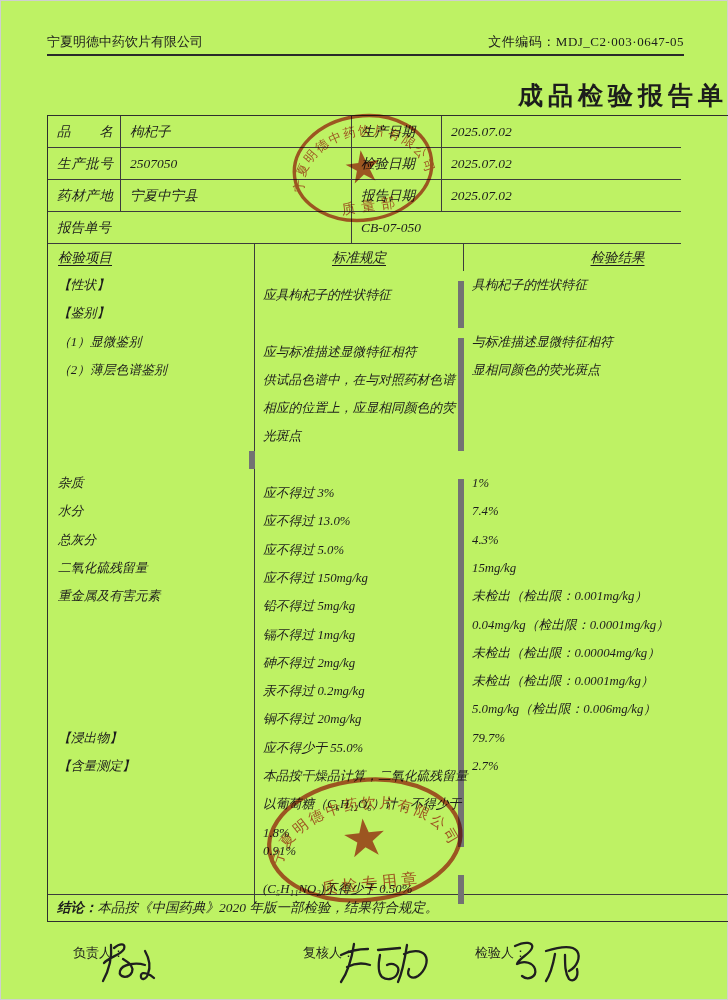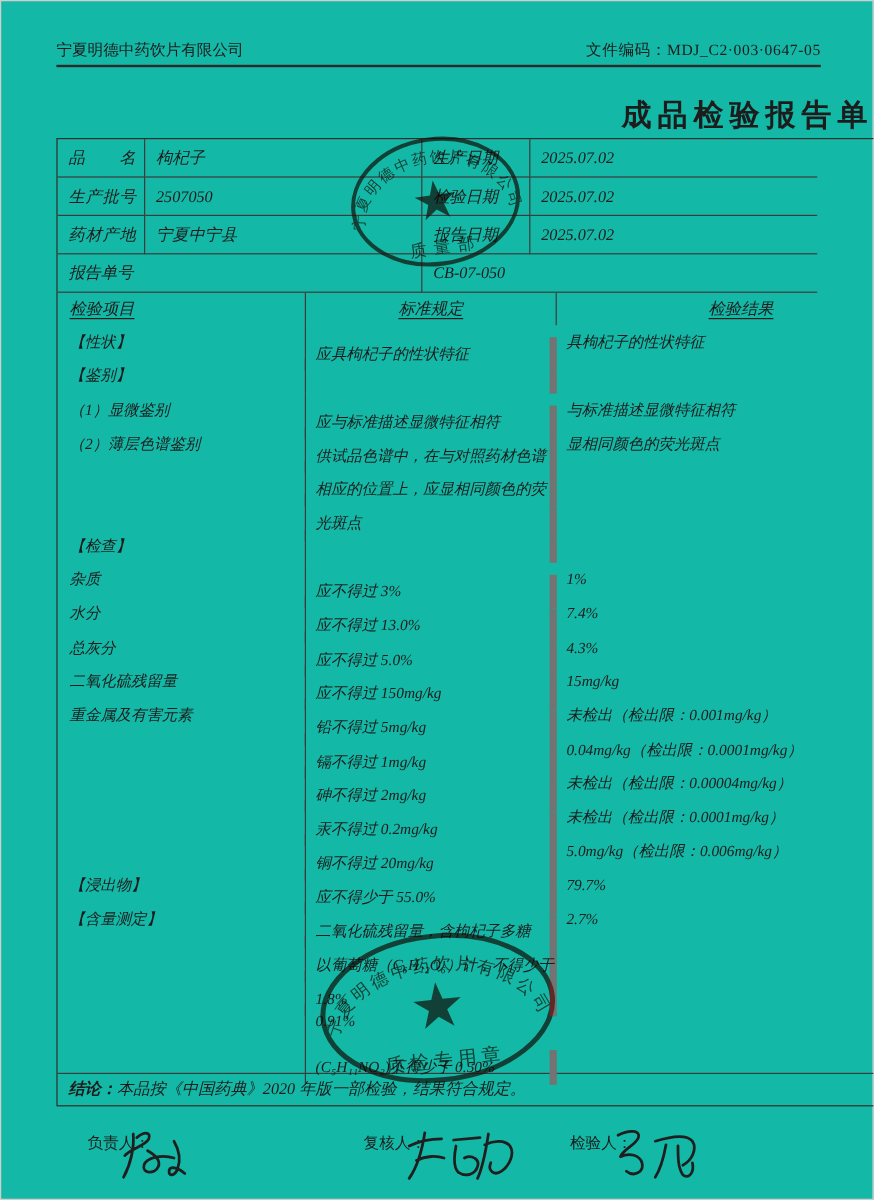--- a/index.html
+++ b/index.html
@@ -1,16 +1,16 @@
 <!DOCTYPE html>
 <html><head>
 <meta charset="utf-8">
 <style>
   html,body{margin:0;padding:0;background:#e9e9e9;}
-  .page{position:relative;width:728px;height:1000px;background:#14b8a6;margin:0 auto;
+  .page{position:relative;width:728px;height:1000px;background:#bef264;margin:0 auto;
         font-family:"Liberation Serif","DejaVu Serif",serif;color:#1c1c1c;overflow:hidden;
         box-shadow:0 0 0 1px #cfcfcf inset;}
   
   .doc-header{position:absolute;left:47px;right:44px;top:25px;height:26px;
         border-bottom:2px solid #2a2a2a;display:flex;justify-content:space-between;
         align-items:flex-end;font-size:13px;padding-bottom:3px;}
   .doc-code{letter-spacing:.5px;}
   
   .title{position:absolute;left:0;right:0;top:79px;text-align:right;font-size:25px;
         font-weight:bold;letter-spacing:5px;}
@@ -121,21 +121,20 @@
         <div class="c cr"></div>
       </div>
 
       <div class="insp-row">
         <div class="c ci"></div>
         <div class="c cs">光斑点</div>
         <div class="c cr"></div>
       </div>
 
       <div class="insp-row">
-        <div class="c ci">【检查】</div>
         <div class="c cs"></div>
         <div class="c cr"></div>
       </div>
 
       <div class="insp-row">
         <div class="c ci">杂质</div>
         <div class="c cs">应不得过 3%</div>
         <div class="c cr">1%</div>
       </div>
 
@@ -188,21 +187,21 @@
       </div>
 
       <div class="insp-row">
         <div class="c ci">【浸出物】</div>
         <div class="c cs">应不得少于 55.0%</div>
         <div class="c cr">79.7%</div>
       </div>
 
       <div class="insp-row">
         <div class="c ci">【含量测定】</div>
-        <div class="c cs">二氧化硫残留量，含枸杞子多糖</div>
+        <div class="c cs">本品按干燥品计算，二氧化硫残留量</div>
         <div class="c cr">2.7%</div>
       </div>
 
       <div class="insp-row">
         <div class="c ci"></div>
         <div class="c cs">以葡萄糖（C₆H₁₂O₆）计，不得少于</div>
         <div class="c cr"></div>
       </div>
 
       <div class="insp-row">

